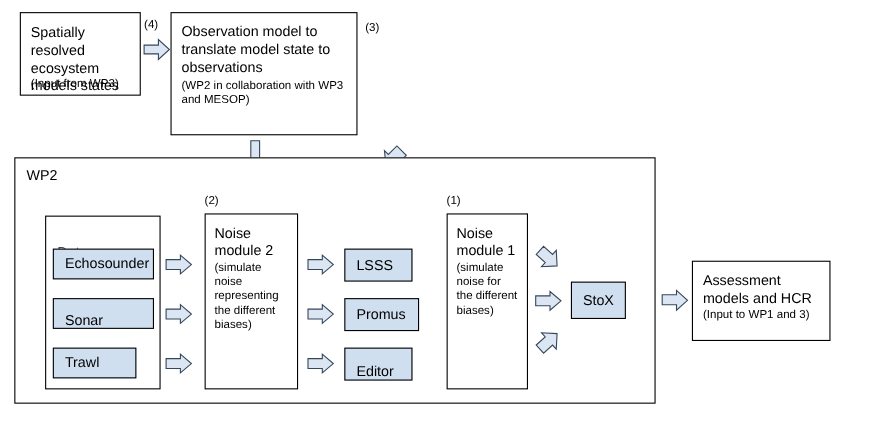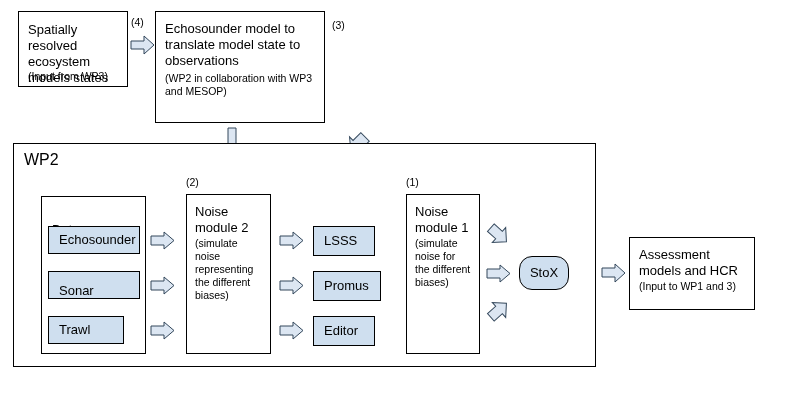--- a/index.html
+++ b/index.html
@@ -54,21 +54,21 @@
     white-space: pre-line;
   }
   .tag {
     position: absolute;
     font-size: 10.5px;
     line-height: 12px;
     color: #000000;
   }
   .wp-label {
     position: absolute;
-    font-size: 16px;
+    font-size: 13px;
     line-height: 15px;
     color: #000000;
   }
   .arrow {
     position: absolute;
   }
   .arrow svg {
     display: block;
     overflow: visible;
   }
@@ -87,21 +87,21 @@
 
   <div class="tag" style="left:131px; top:16px;">(4)</div>
 
   <div class="arrow" style="left:131px; top:35px;">
     <svg width="24" height="20" viewBox="0 0 24 20">
       <polygon points="0,6 13,6 13,1 23,10 13,19 13,14 0,14" fill="#dce6f2" stroke="#33475b" stroke-width="1"></polygon>
     </svg>
   </div>
 
   <div class="box" style="left:155px; top:11px; width:170px; height:112px;">
-    <div class="txt" style="left:9px; top:9px; width:160px;">Echosounder model to
+    <div class="txt" style="left:9px; top:9px; width:160px;">Observation model to
 translate model state to
 observations</div>
     <div class="txt-sm" style="left:9px; top:60px; width:162px;">(WP2 in collaboration with WP3
 and MESOP)</div>
   </div>
 
   <div class="tag" style="left:332px; top:19px;">(3)</div>
 
   <div class="arrow" style="left:222px; top:128px;">
     <svg width="20" height="28" viewBox="0 0 20 28">
@@ -178,21 +178,21 @@
       <polygon points="0,5 13,5 13,1 23,9.5 13,18 13,14 0,14" fill="#dce6f2" stroke="#33475b" stroke-width="1"></polygon>
     </svg>
   </div>
 
   <div class="box-fill" style="left:313px; top:226px; width:62px; height:30px;">
     <span class="lbl">LSSS</span>
   </div>
   <div class="box-fill" style="left:313px; top:271px; width:68px; height:30px;">
     <span class="lbl">Promus</span>
   </div>
-  <div class="box-fill" style="left:313px; top:316px; width:62px; height:30px;">
+  <div class="box-fill" style="left:313px; top:316px; width:62px; height:30px;align-items:flex-end;">
     <span class="lbl">Editor</span>
   </div>
 
   <div class="tag" style="left:406px; top:176px;">(1)</div>
 
   <div class="box" style="left:406px; top:194px; width:74px; height:160px;">
     <div class="txt" style="left:8px; top:9px; width:64px;">Noise
 module 1</div>
     <div class="txt-sm" style="left:8px; top:42px; width:64px;">(simulate
 noise for
@@ -216,21 +216,21 @@
 
   <div class="arrow" style="left:486px; top:297px;">
     <svg width="26" height="26" viewBox="0 0 26 26">
       <g transform="rotate(-42 13 13)">
         <polygon points="2,8 13,8 13,3 23,13 13,23 13,18 2,18" fill="#dce6f2" stroke="#33475b" stroke-width="1"></polygon>
       </g>
     </svg>
   </div>
 
   <div class="box-fill" style="left:519px; top:256px; width:50px; height:34px;
-       justify-content:center;border-radius:13px;">
+       justify-content:center;">
     <span class="lbl" style="padding-left:0;">StoX</span>
   </div>
 
   <div class="arrow" style="left:602px; top:263px;">
     <svg width="24" height="20" viewBox="0 0 24 20">
       <polygon points="0,5 13,5 13,1 23,10 13,19 13,14 0,14" fill="#dce6f2" stroke="#33475b" stroke-width="1"></polygon>
     </svg>
   </div>
 
   <div class="box" style="left:629px; top:237px; width:126px; height:73px;">

